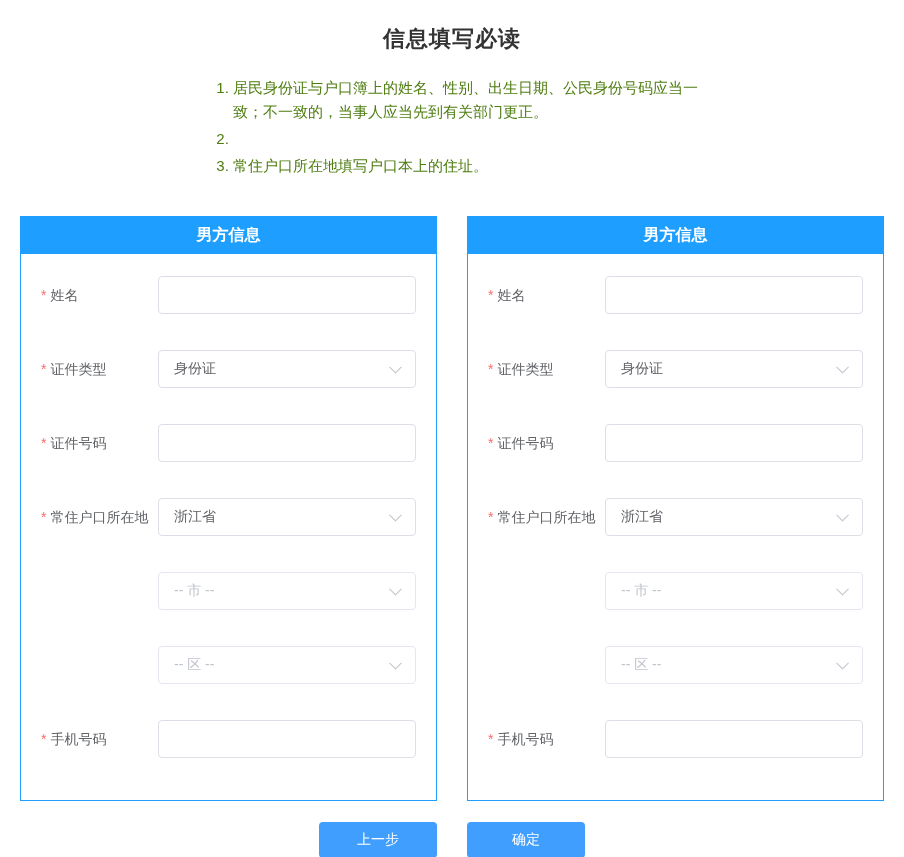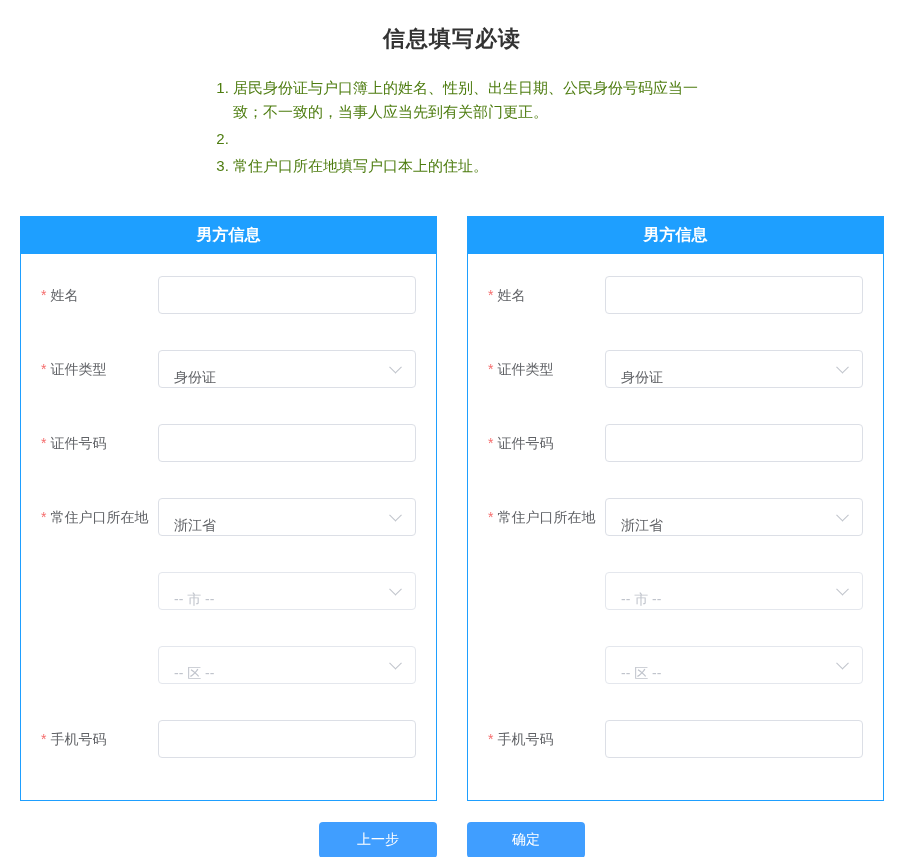--- a/index.html
+++ b/index.html
@@ -77,21 +77,21 @@
     outline: none;
     background: #ffffff;
     font-family: inherit;
   }
   .select {
     flex: 1;
     height: 38px;
     min-width: 0;
     position: relative;
     display: flex;
-    align-items: flex-end;
+    align-items: center;
     border: 1px solid #DCDFE6;
     border-radius: 4px;
     padding: 0 32px 0 15px;
     font-size: 14px;
     color: #606266;
     background: #ffffff;
     cursor: pointer;
   }
   .select.disabled {
     color: #C0C4CC;

